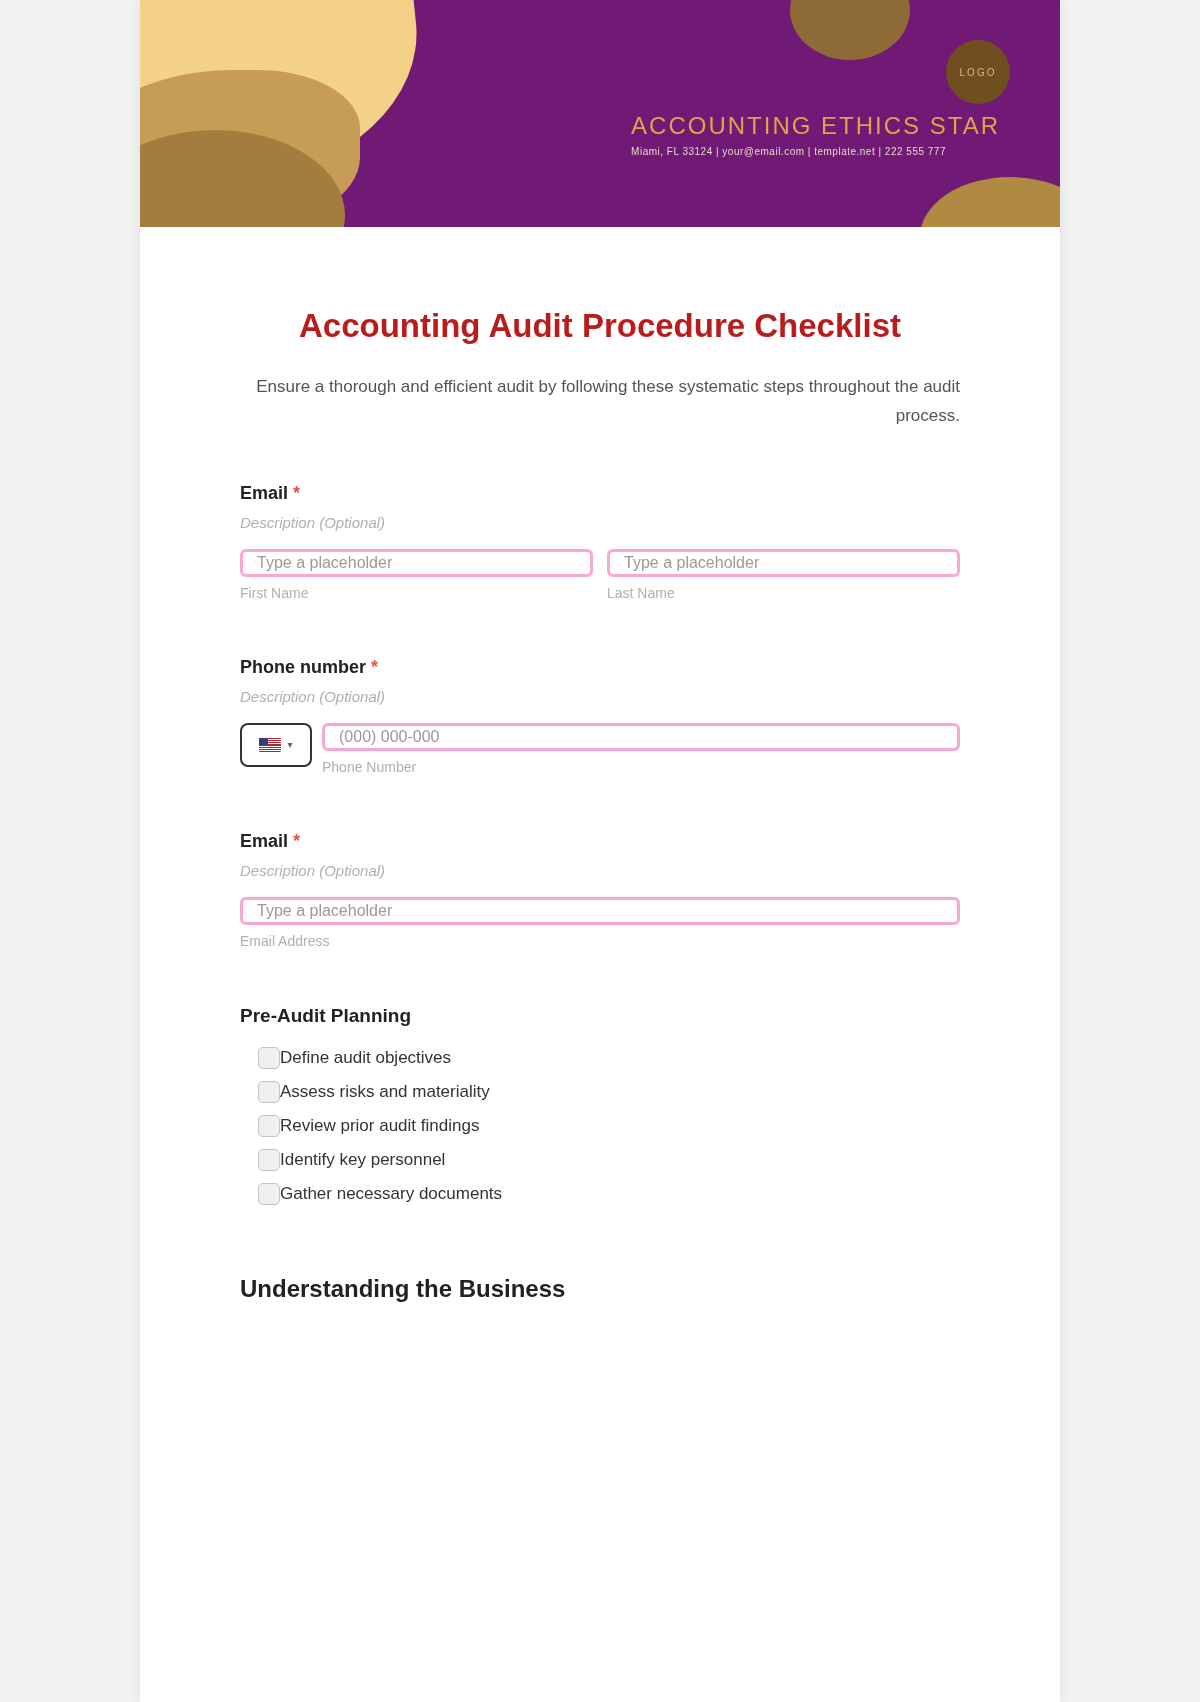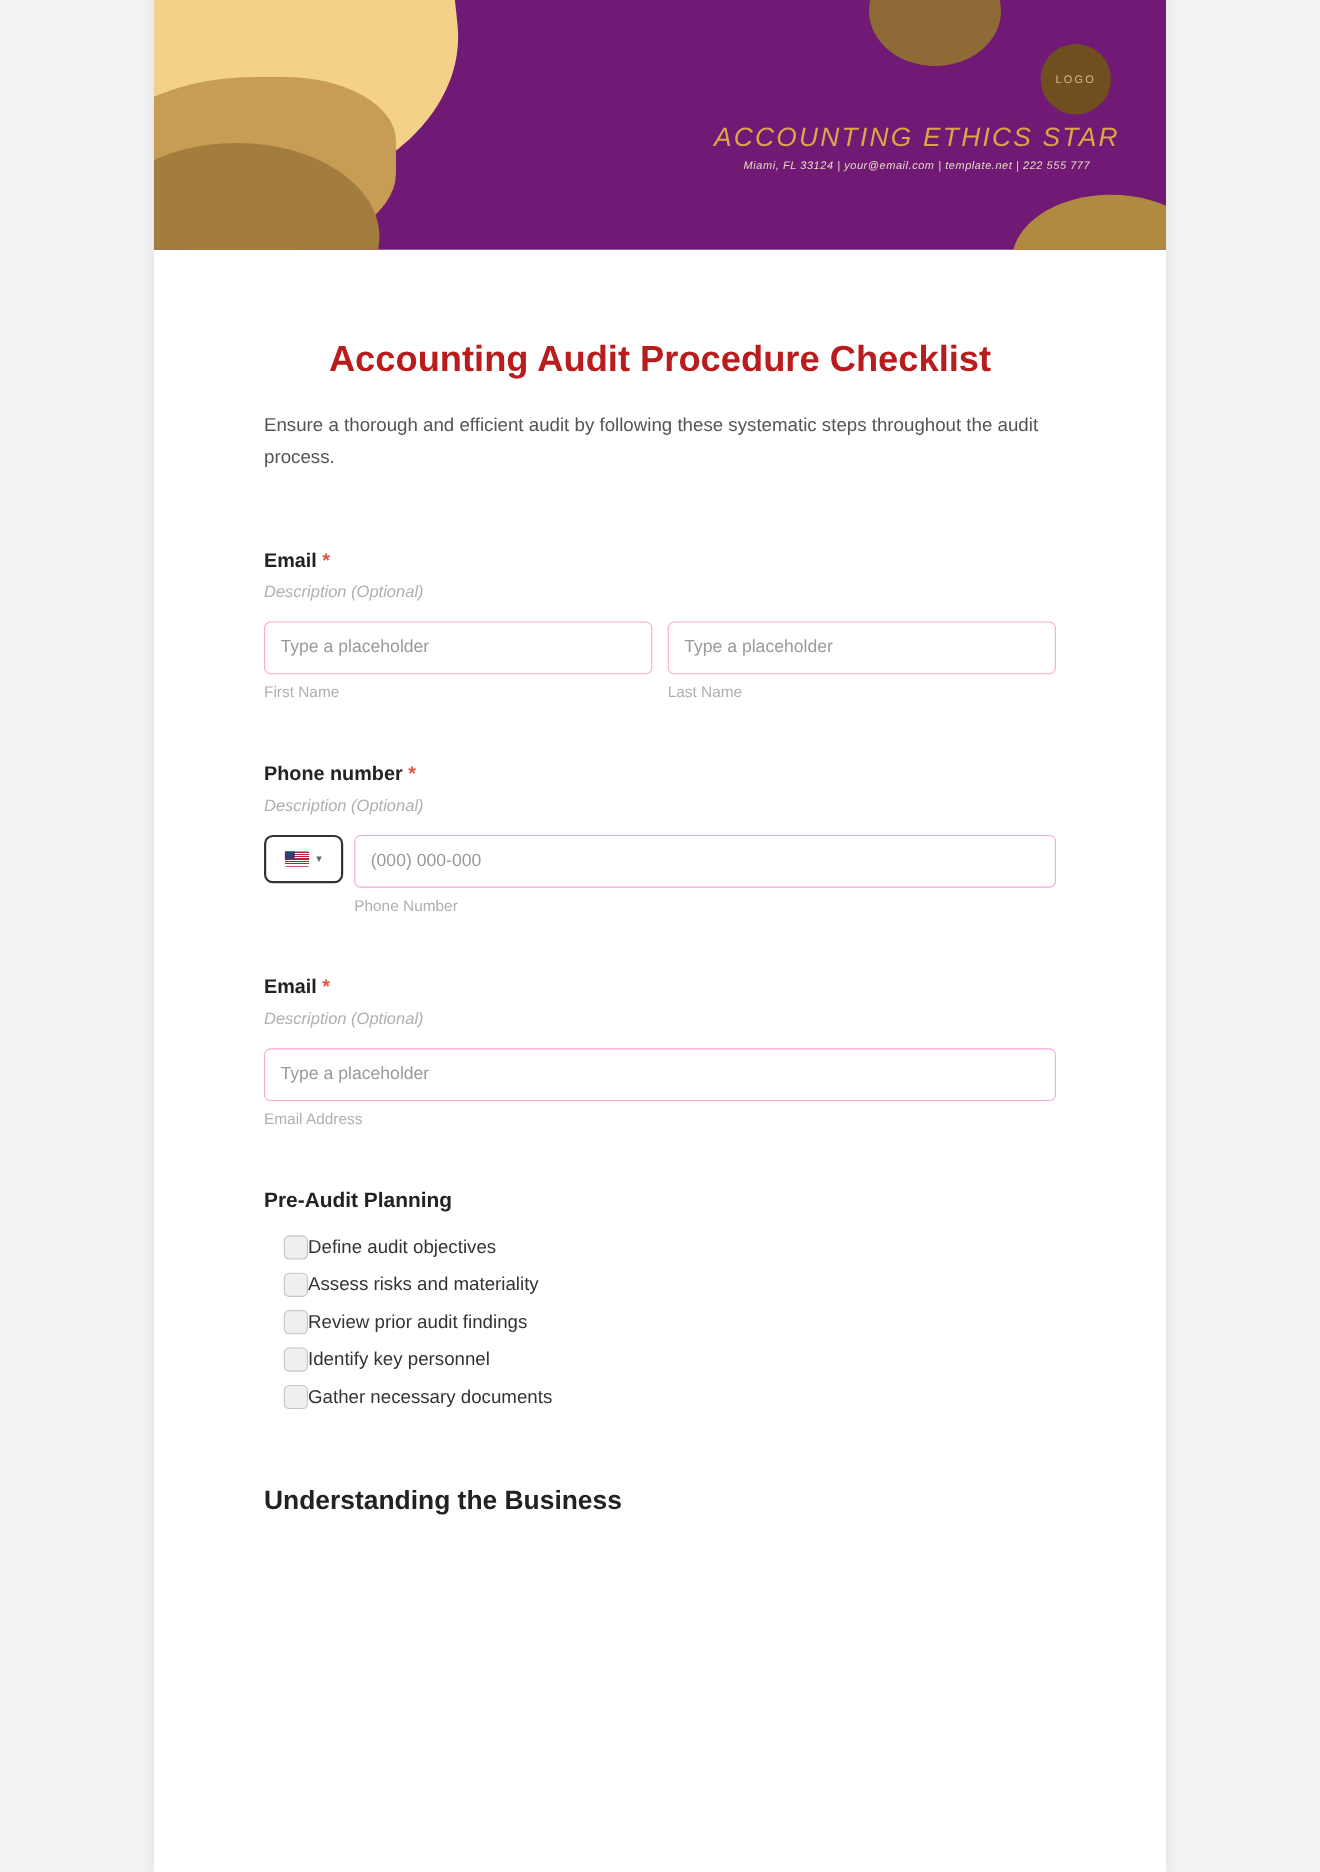--- a/index.html
+++ b/index.html
@@ -7,33 +7,33 @@
 .page-wrap { background: #f2f2f2; padding: 0; }
 .card { background: #fff; width: 920px; margin: 0 auto; box-shadow: 0 0 12px rgba(0,0,0,0.08); min-height: 1702px; }
 .header { height: 227px; background: #701a75; position: relative; overflow: hidden; }
 .wave { position: absolute; }
 .w1 { width: 340px; height: 220px; background: #f3d189; border-radius: 0 0 60% 50% / 0 0 70% 60%; top: -40px; left: -60px; transform: rotate(-6deg); }
 .w2 { width: 280px; height: 160px; background: #c79d56; border-radius: 60% 40% 50% 50%; top: 70px; left: -60px; }
 .w3 { width: 260px; height: 170px; background: #a27d3e; border-radius: 60%; top: 130px; left: -55px; }
 .w4 { width: 180px; height: 120px; background: #b18a42; border-radius: 50%; bottom: -70px; right: -40px; }
 .w5 { width: 120px; height: 100px; background: #8d6a36; border-radius: 50%; top: -40px; right: 150px; }
 .logo-circle { position: absolute; top: 40px; right: 50px; width: 64px; height: 64px; border-radius: 50%; background: #6f4f1f; display: flex; align-items: center; justify-content: center; color: #d8b97a; font-size: 10px; letter-spacing: 2px; }
-.brand { position: absolute; right: 42px; top: 112px; text-align: center; font-style: italic; }
+.brand { position: absolute; right: 60px; top: 112px; text-align: left; }
 .brand-name { color: #dba548; font-size: 24px; letter-spacing: 2px; font-weight: 500; }
 .brand-sub { color: #e6d9c1; font-size: 10px; margin-top: 6px; letter-spacing: 0.5px; }
 .content { padding: 80px 100px 40px 100px; }
 .title { text-align: center; font-size: 33px; font-weight: 700; color: #b91c1c; margin-bottom: 28px; }
-.subtitle { text-align: left; color: #545454; font-size: 17px; line-height: 1.7; margin: 0 auto 68px; max-width: 720px; }
+.subtitle { text-align: right; color: #545454; font-size: 17px; line-height: 1.7; margin: 0 auto 52px; max-width: 720px; }
 .field-group { margin-bottom: 56px; }
 .field-label { font-size: 18px; font-weight: 600; color: #222; margin-bottom: 10px; }
 .req { color: #e2543c; }
 .field-desc { color: #b0b0b0; font-style: italic; font-size: 15px; margin-bottom: 18px; }
 .row { display: flex; gap: 14px; }
 .col { flex: 1; }
-.input { width: 100%; height: 48px; border: 1px solid #f9a8d4; border-radius: 6px; padding: 0 14px; font-size: 16px; color: #333; background: #fff; }
+.input { width: 100%; height: 28px; border: 3px solid #f9a8d4; border-radius: 6px; padding: 0 14px; font-size: 16px; color: #333; background: #fff; }
 .input::placeholder { color: #9a9a9a; }
 .sublabel { color: #b0b0b0; font-size: 14px; margin-top: 8px; }
 .phone-row { display: flex; gap: 10px; align-items: flex-start; }
 .flag-select { width: 72px; height: 44px; border: 2px solid #333; border-radius: 8px; display: flex; align-items: center; justify-content: center; gap: 6px; background: #fff; cursor: pointer; }
 .flag { width: 22px; height: 14px; background: linear-gradient(to bottom, #b22234 0%, #b22234 8%, #fff 8%, #fff 15%, #b22234 15%, #b22234 23%, #fff 23%, #fff 31%, #b22234 31%, #b22234 38%, #fff 38%, #fff 46%, #b22234 46%, #b22234 54%, #fff 54%, #fff 62%, #b22234 62%, #b22234 69%, #fff 69%, #fff 77%, #b22234 77%, #b22234 85%, #fff 85%, #fff 92%, #b22234 92%); position: relative; border-radius: 1px; }
 .flag::before { content: ''; position: absolute; top: 0; left: 0; width: 9px; height: 7px; background: #3c3b6e; }
 .chev { font-size: 10px; color: #666; }
 .phone-input-wrap { flex: 1; }
 .section-head { font-size: 19px; font-weight: 700; color: #222; margin-bottom: 20px; }
 .check-list { list-style: none; padding-left: 18px; }

